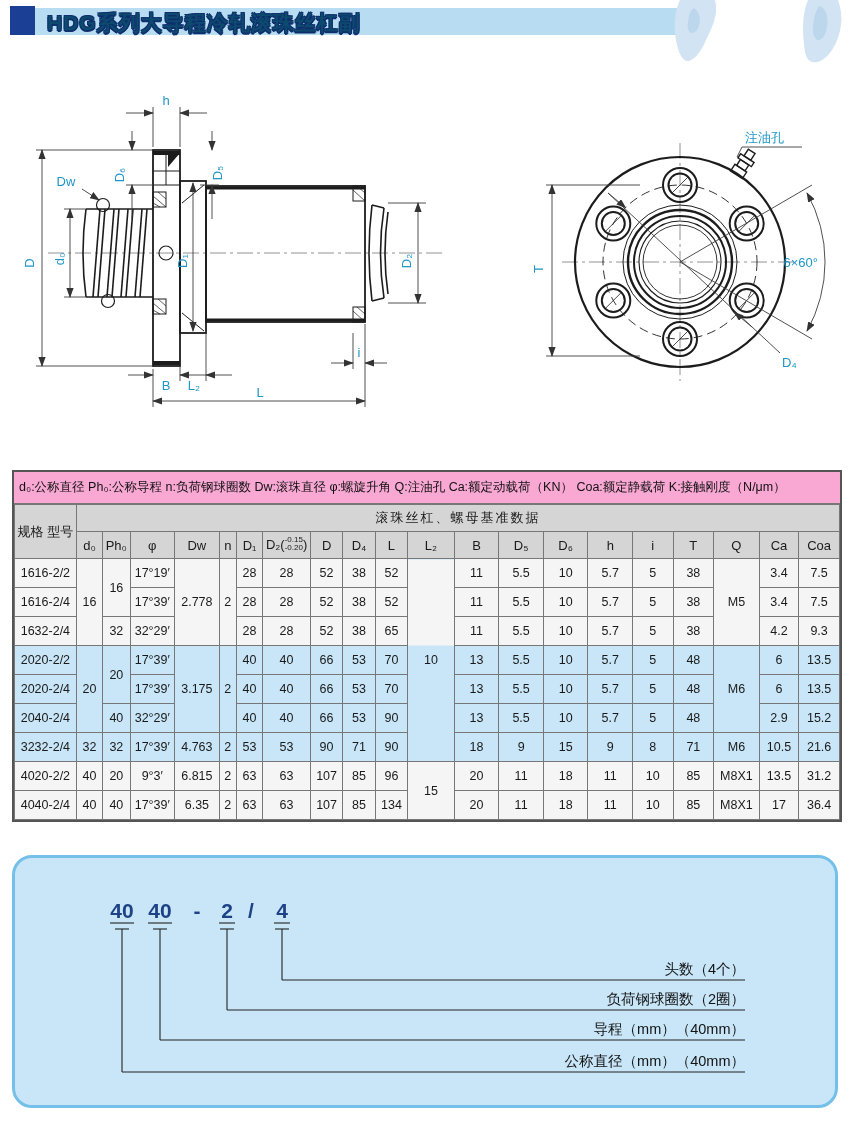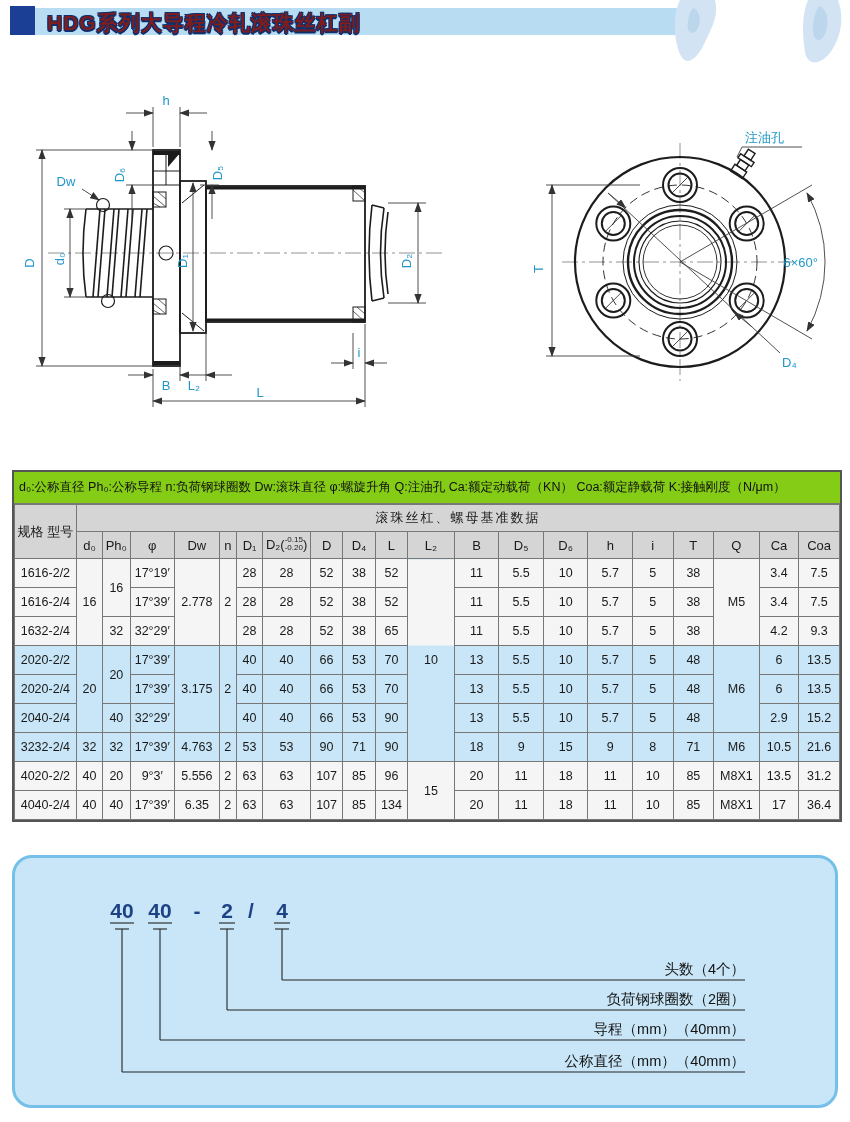--- a/index.html
+++ b/index.html
@@ -2,35 +2,35 @@
 <html><head>
 <meta charset="utf-8">
 <style>
   html,body{margin:0;padding:0;background:#e8e8e8;}
   .page{position:relative;width:850px;height:1122px;background:#ffffff;overflow:hidden;
         font-family:"Liberation Sans","DejaVu Sans",sans-serif;color:#1a1a1a;}
 
   
   .hdr-square{position:absolute;left:10px;top:6px;width:25px;height:29px;background:#1b3f94;}
   .hdr-bar{position:absolute;left:35px;top:8px;width:662px;height:27px;background:#b8dcf2;}
-  .hdr-title{position:absolute;left:12px;top:1px;font-size:21px;font-weight:bold;color:#7f1d1d;
+  .hdr-title{position:absolute;left:12px;top:1px;font-size:21px;font-weight:bold;color:#0c4a6e;
              letter-spacing:1px;white-space:nowrap;
              text-shadow:-1px -1px 0 #0f2f6e,1px -1px 0 #0f2f6e,-1px 1px 0 #0f2f6e,
                          1px 1px 0 #0f2f6e,0 2px 0 #0f2f6e;}
   .hdr-map{position:absolute;right:0;top:0;}
 
   
   .svg-abs{position:absolute;}
   .dimtxt{fill:#1e96c8;font-size:13px;font-family:"Liberation Sans",sans-serif;}
   .geo{stroke:#1c1c1c;fill:none;}
   .dim{stroke:#3c3c3c;stroke-width:0.9;fill:none;}
 
   
   .tblock{position:absolute;left:12px;top:470px;width:826px;border:2px solid #555;}
-  .legend{background:#84cc16;font-size:12.5px;line-height:31px;height:31px;padding-left:5px;
+  .legend{background:#f9a8d4;font-size:12.5px;line-height:31px;height:31px;padding-left:5px;
           border-bottom:1px solid #777;white-space:nowrap;color:#111;}
   table.spec{border-collapse:collapse;table-layout:fixed;width:100%;font-size:12.5px;}
   table.spec th,table.spec td{border:1px solid #777;text-align:center;padding:0;
           font-weight:normal;overflow:hidden;white-space:nowrap;}
   table.spec th{background:#d5d5d5;height:26px;font-size:13px;margin-left:9px;}
   th.corner{background:#d5d5d5;white-space:pre-line;font-size:13.5px;line-height:17px;}
   th.grp{font-size:13.5px;letter-spacing:2px;}
   table.spec td{height:28px;background:#f5f5f5;}
   tr.blue td{background:#c8e6f7;}
   tr.blue + tr.blue td{border-top-color:#fbfdfe;text-align:center;}
@@ -457,21 +457,21 @@
             <td>71</td>
             <td>M6</td>
             <td>10.5</td>
             <td>21.6</td>
           </tr>
           <tr>
             <td>4020-2/2</td>
             <td>40</td>
             <td>20</td>
             <td>9°3′</td>
-            <td>5.556</td>
+            <td>6.815</td>
             <td>2</td>
             <td>63</td>
             <td>63</td>
             <td>107</td>
             <td>85</td>
             <td>96</td>
             <td rowspan="2">15</td>
             <td>20</td>
             <td>11</td>
             <td>18</td>

